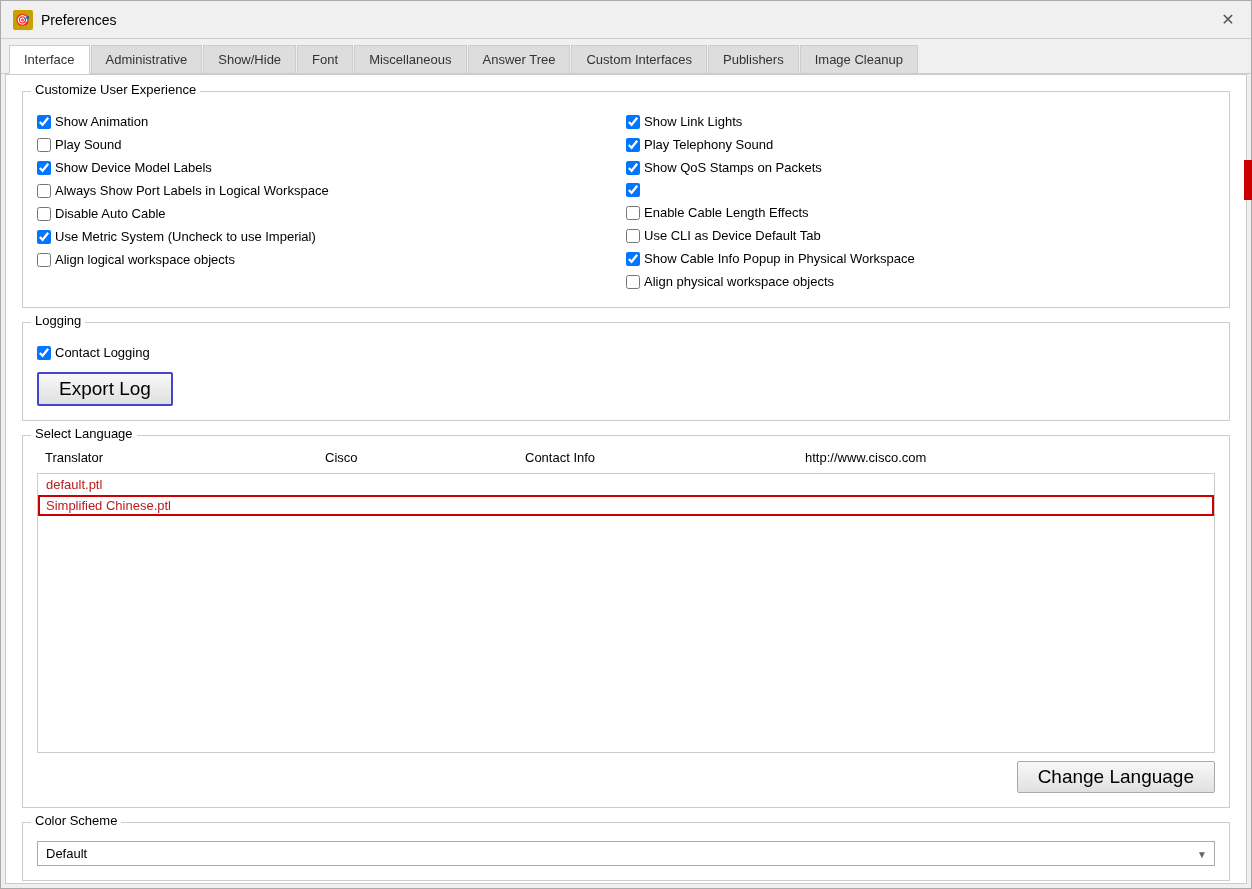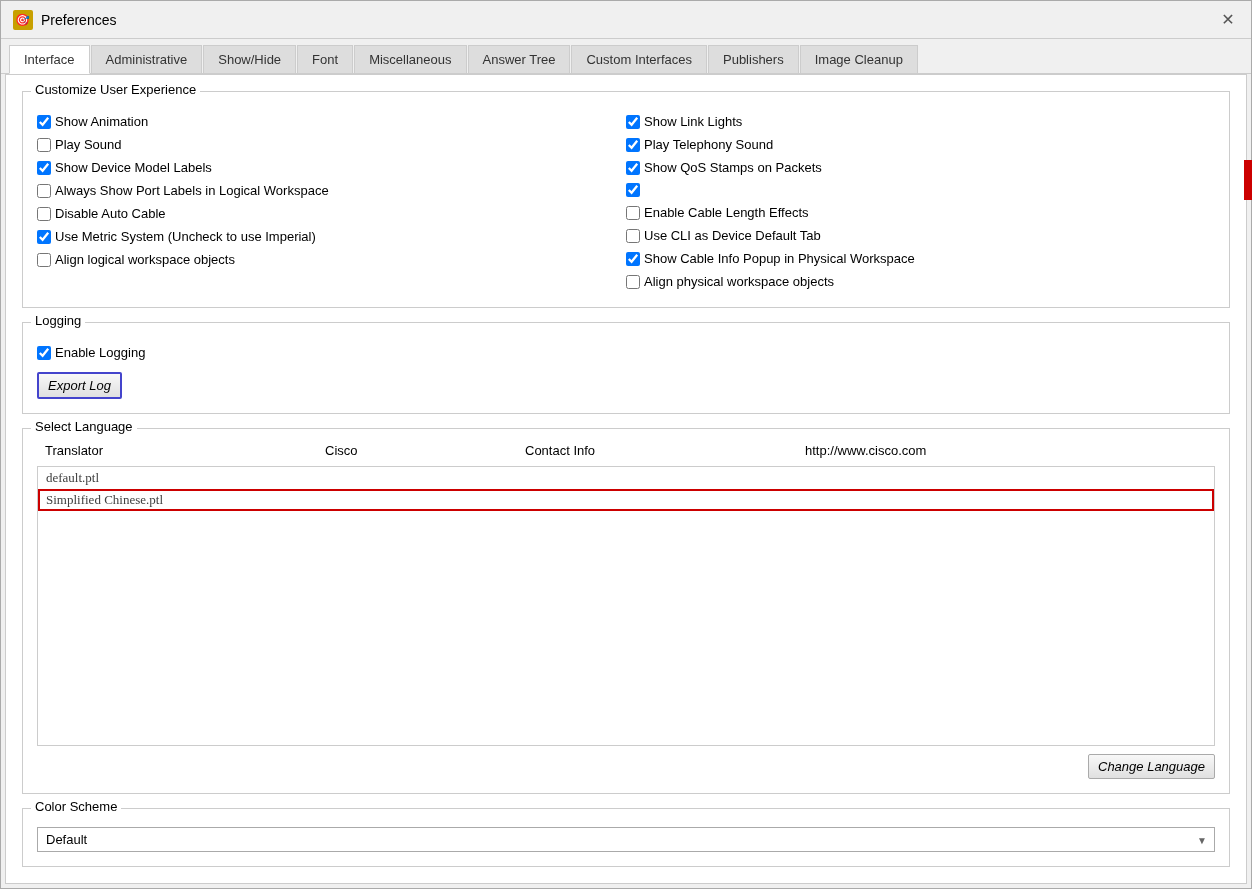--- a/index.html
+++ b/index.html
@@ -13,25 +13,25 @@
     .tabs { display: flex; padding: 6px 8px 0; border-bottom: 1px solid #ccc; background: #f0f0f0; gap: 1px; }
     .tab { padding: 6px 14px; border: 1px solid #ccc; background: #ddd; cursor: pointer; border-bottom: none; font-size: 13px; color: #333; }
     .tab.active { background: #fff; border-bottom: 1px solid #fff; margin-bottom: -1px; z-index: 1; }
     .content { flex: 1; background: #fff; padding: 16px; overflow-y: auto; border: 1px solid #ccc; margin: 0 4px 4px 4px; }
     .section { border: 1px solid #ccc; padding: 10px 14px 14px; margin-bottom: 14px; position: relative; }
     .section-title { position: absolute; top: -10px; left: 8px; background: #fff; padding: 0 4px; font-size: 13px; font-weight: normal; }
     .checkboxes-grid { display: grid; grid-template-columns: 1fr 1fr; gap: 0; margin-top: 8px; }
     .checkbox-row { display: flex; align-items: center; gap: 4px; padding: 4px 0; }
     .checkbox-row input[type="checkbox"] { width: 14px; height: 14px; cursor: pointer; }
     .checkbox-row label { cursor: pointer; color: #000; }
-    .btn { padding: 4px 9px; border: 1px solid #aaa; background: linear-gradient(to bottom, #f8f8f8, #e0e0e0); cursor: pointer; font-size: 13px; border-radius: 2px; color: #000; font-style: italic; }
+    .btn { padding: 4px 20px; border: 1px solid #aaa; background: linear-gradient(to bottom, #f8f8f8, #e0e0e0); cursor: pointer; font-size: 19px; border-radius: 2px; color: #000; }
     .btn-blue { border: 2px solid #4444cc; }
     .lang-table-header { display: grid; grid-template-columns: 280px 200px 280px 1fr; padding: 4px 8px; font-size: 13px; color: #000; margin-bottom: 4px; }
     .lang-list { border: 1px solid #ccc; background: #fff; height: 280px; overflow-y: auto; }
-    .lang-row { padding: 3px 8px; cursor: pointer; color: #404040; font-family: Liberation Serif, serif; }
+    .lang-row { padding: 3px 8px; cursor: pointer; color: #b91c1c; }
     .lang-row.selected { background: #fff; outline: 2px solid #cc0000; outline-offset: -2px; }
     .change-lang-row { display: flex; justify-content: flex-end; margin-top: 8px; }
     .select-input { width: 100%; padding: 4px 8px; border: 1px solid #aaa; background: #fff; appearance: none; -webkit-appearance: none; cursor: pointer; font-size: 13px; }
     .select-wrapper { position: relative; }
     .select-wrapper::after { content: '▼'; position: absolute; right: 8px; top: 50%; transform: translateY(-50%); font-size: 10px; pointer-events: none; color: #666; }
     .side-indicator { position: absolute; right: -4px; top: 80px; width: 8px; height: 40px; background: #cc0000; }
   </style>
 </head>
 <body>
 
@@ -124,21 +124,21 @@
             <label for="cb16">Align physical workspace objects</label>
           </div>
         </div>
       </div>
     </div>
 
     <div class="section">
       <span class="section-title">Logging</span>
       <div class="checkbox-row" style="margin-top: 8px;">
         <input type="checkbox" checked="" id="cb17" style="">
-        <label for="cb17">Enable Logging</label>
+        <label for="cb17">Contact Logging</label>
       </div>
       <div style="margin-top: 8px;">
         <button class="btn btn-blue">Export Log</button>
       </div>
     </div>
 
     <div class="section">
       <span class="section-title">Select Language</span>
       <div class="lang-table-header">
         <span>Translator</span>

